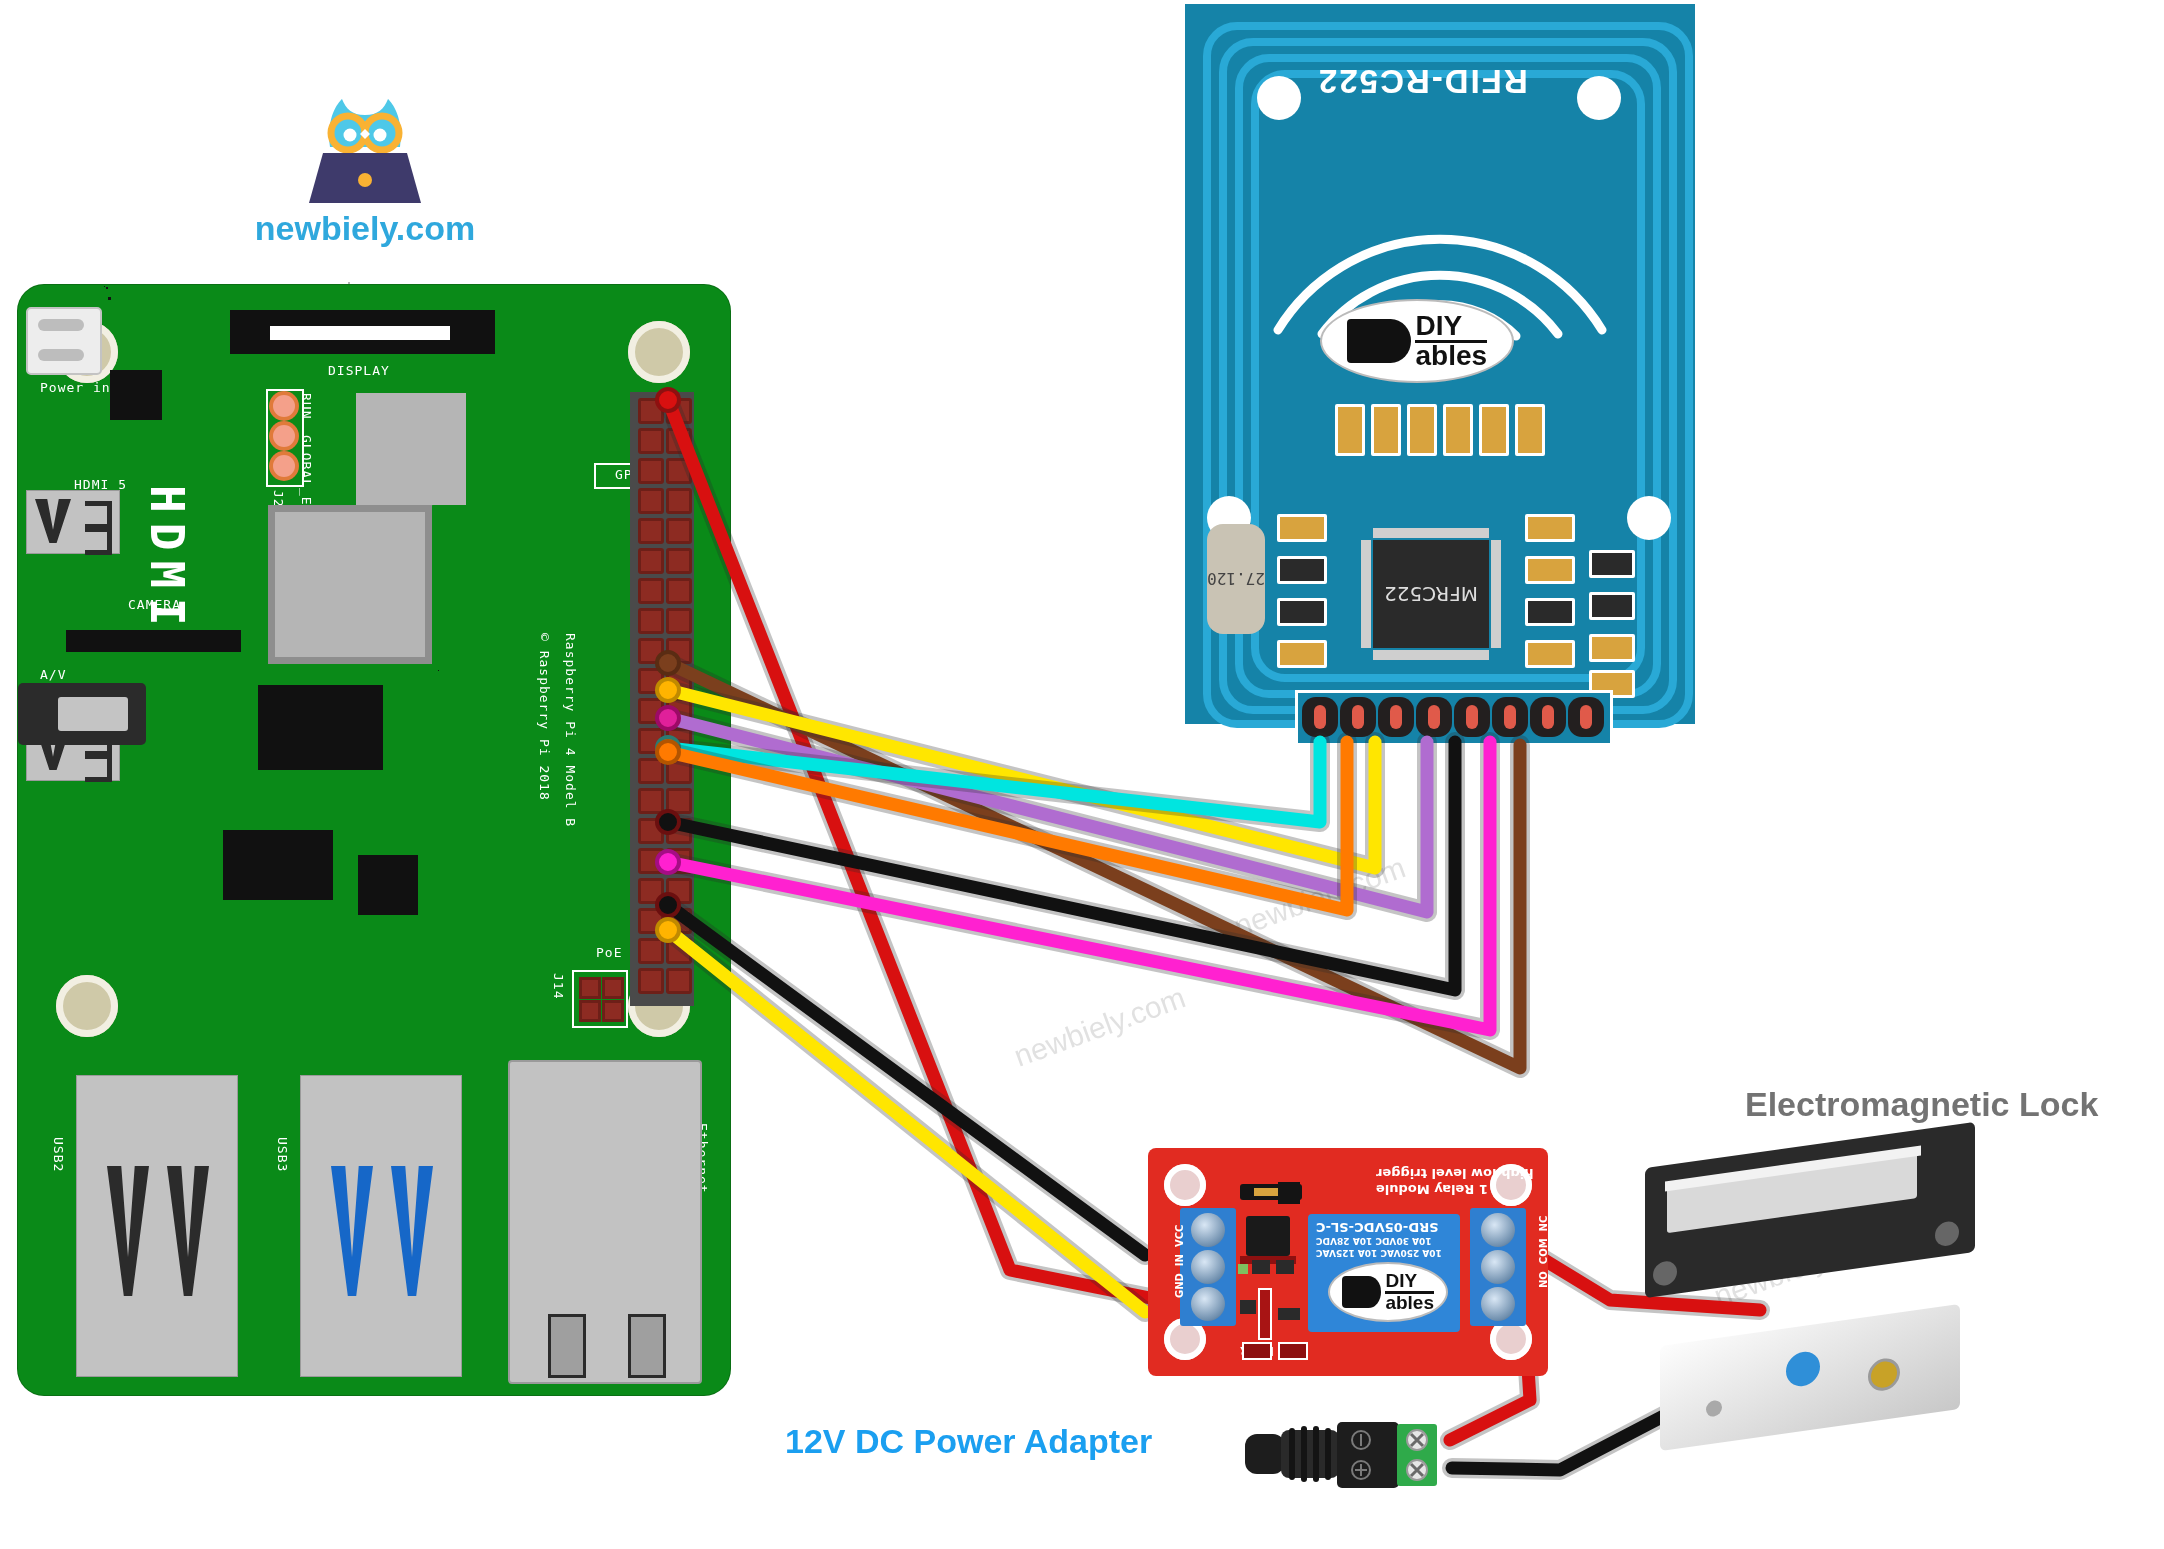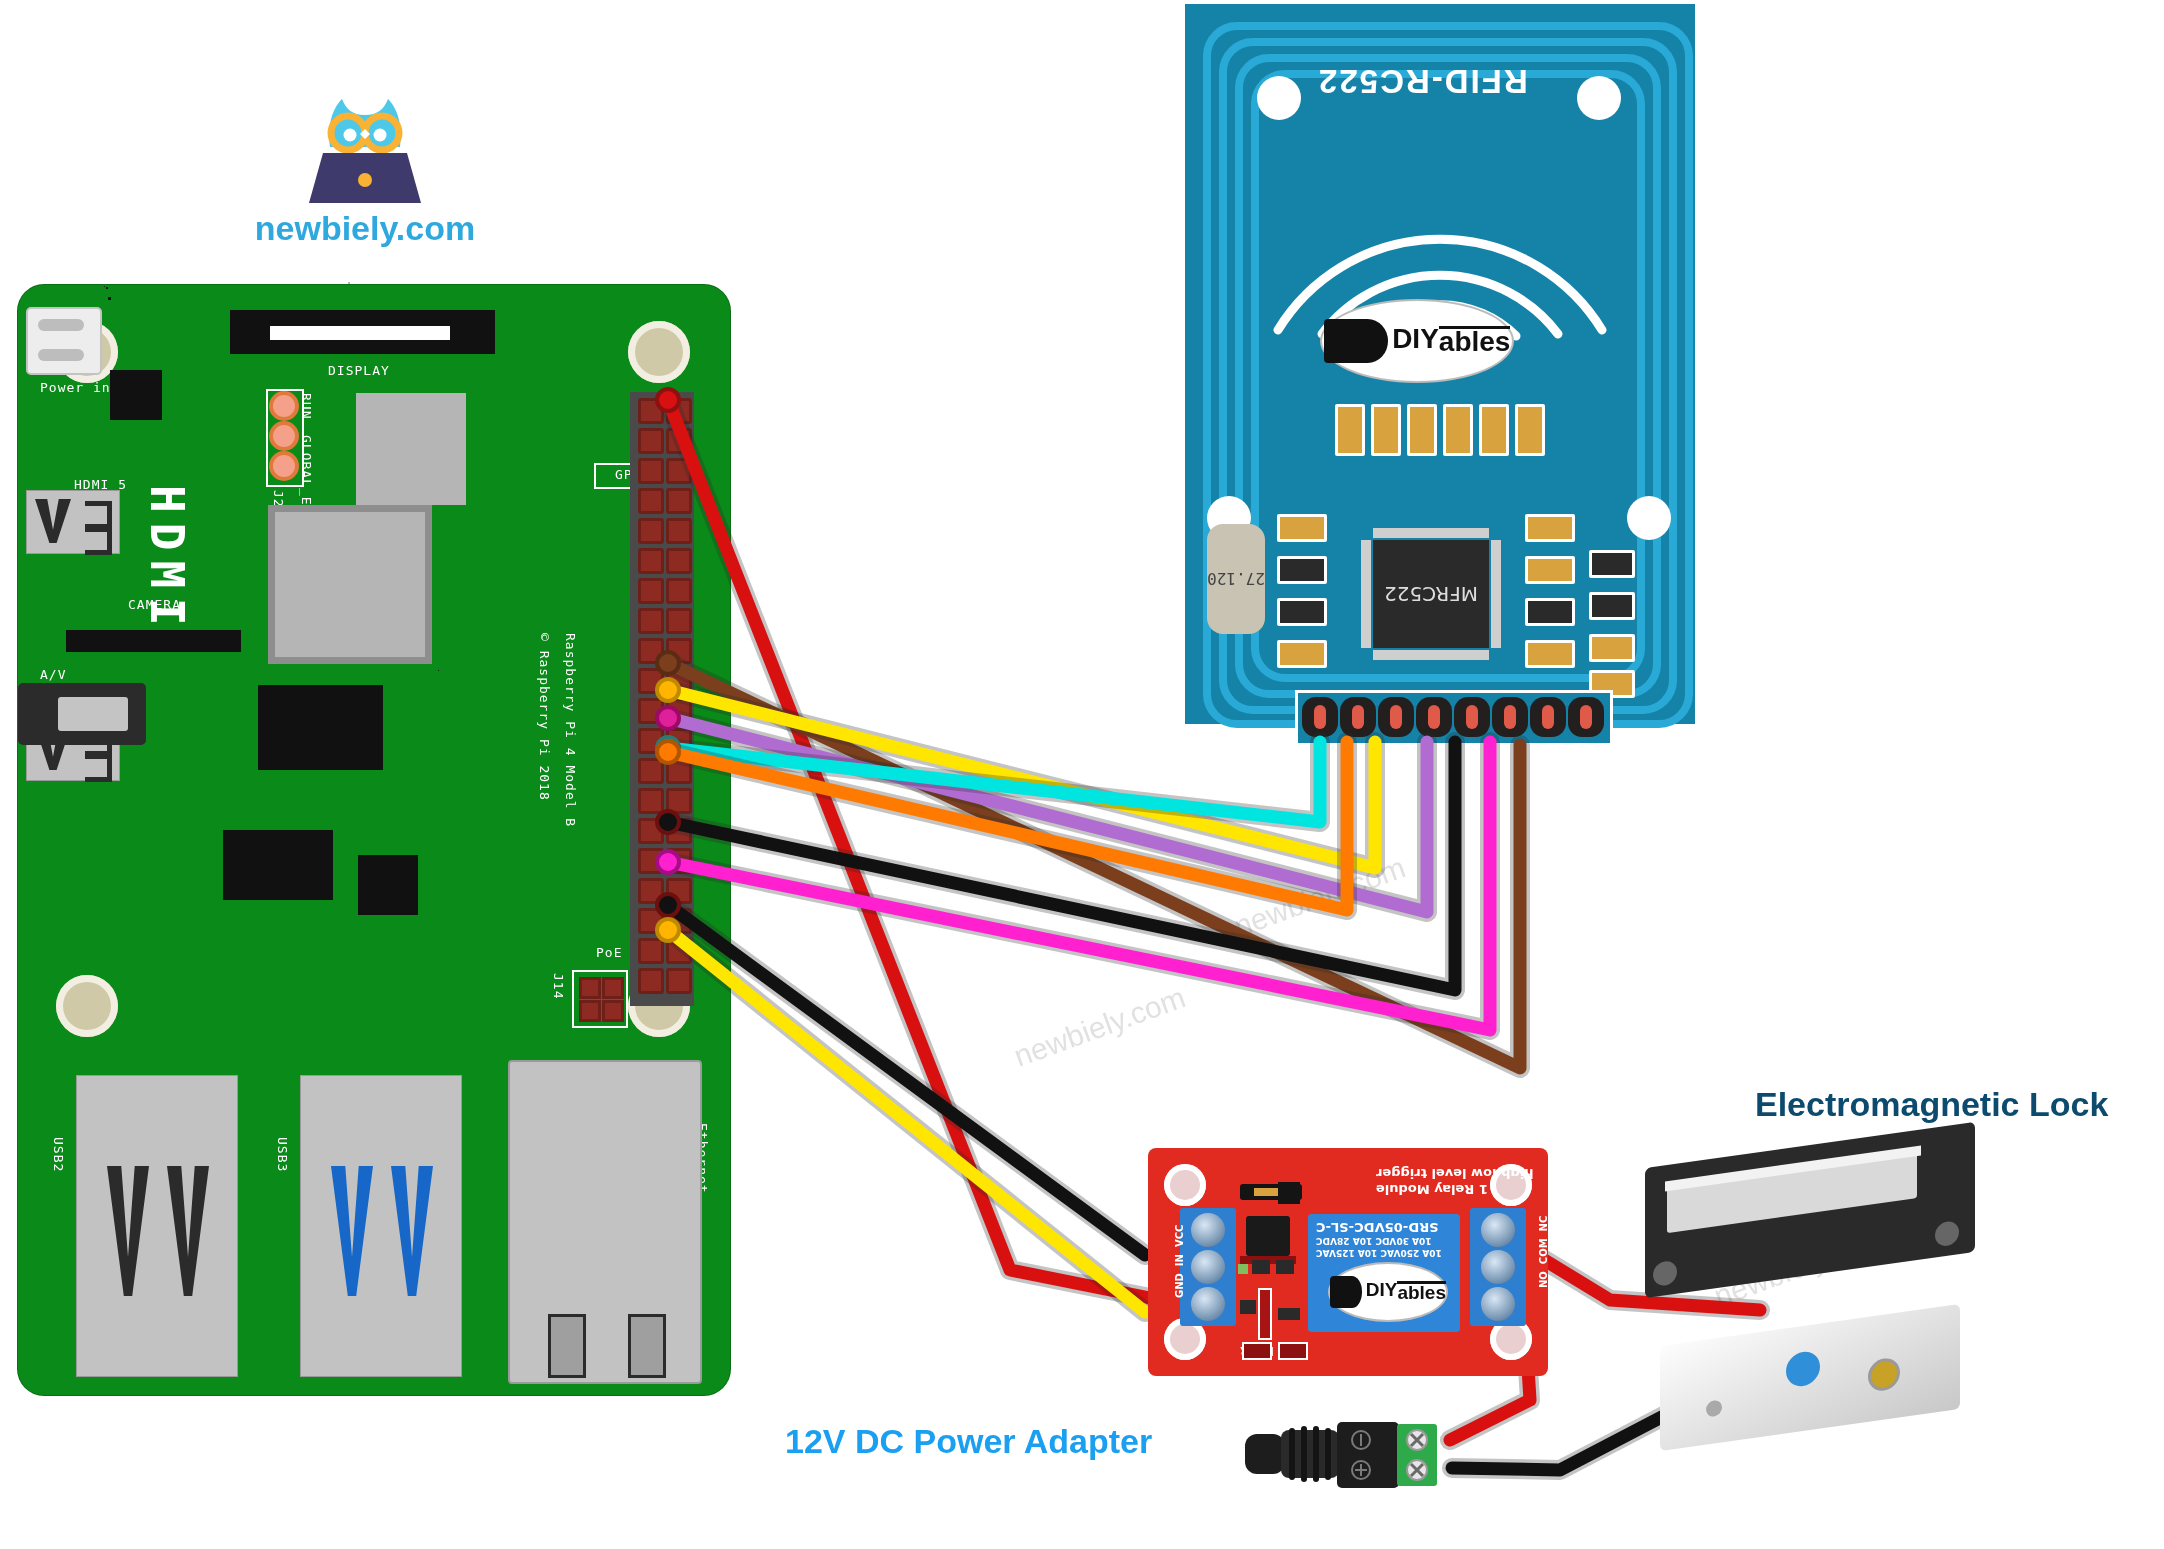--- a/index.html
+++ b/index.html
@@ -56,21 +56,21 @@
       transform:rotate(180deg);font-family:"DejaVu Sans Mono",monospace;}
 
   
   .diy{position:absolute;background:#fff;border:2px solid #bbb;border-radius:50%;
        display:flex;align-items:center;justify-content:center;}
   .diy .mark{width:34%;height:56%;position:relative;}
   .diy .mark::before{content:"";position:absolute;left:0;top:0;width:40%;height:100%;
        background:#111;border-radius:4px 0 0 4px;}
   .diy .mark::after{content:"";position:absolute;left:36%;top:0;width:64%;height:100%;
        background:#111;border-radius:0 50% 50% 0;}
-  .diy .txt{display:flex;flex-direction:row;line-height:.95;margin-left:4px;}
+  .diy .txt{display:flex;flex-direction:column;line-height:.95;margin-left:4px;}
   .diy .t1{font-weight:bold;color:#111;}
   .diy .t2{font-weight:bold;color:#111;border-top:3px solid #111;}
 
   
   #relay{left:1148px;top:1148px;width:400px;height:228px;background:#e12b21;
       border-radius:8px;}
   .relay-hole{position:absolute;width:42px;height:42px;border-radius:50%;
       background:#e9cfcf;box-shadow:inset 0 0 0 6px #fff;}
   .term{position:absolute;background:#2f7fd0;border-radius:3px;}
   .screw{position:absolute;width:34px;height:34px;border-radius:50%;
@@ -82,21 +82,21 @@
   
   #lockbody{left:1645px;top:1145px;width:330px;height:130px;background:#2a2a2a;
      transform:skewY(-8deg);border-radius:6px;}
   #lockplate{left:1660px;top:1325px;width:300px;height:105px;
      background:linear-gradient(160deg,#fdfdfd,#c8c8c8);transform:skewY(-8deg);
      border-radius:6px;}
 
   
   .bluelbl{position:absolute;color:#1b9ff0;font-size:34px;font-weight:bold;
      white-space:nowrap;}
-  .bluelbl.deep{color:#0c4a6e;margin-left:10px;}
+  .bluelbl.deep{color:#737373;}
 
   
   #jack{left:1245px;top:1420px;width:200px;height:62px;}
   svg{display:block;overflow:visible;}
 </style>
 </head>
 <body>
 
 <div id="wmlayer">
     <div class="wm" style="left: 150px; top: 470px;">newbiely.com</div>

